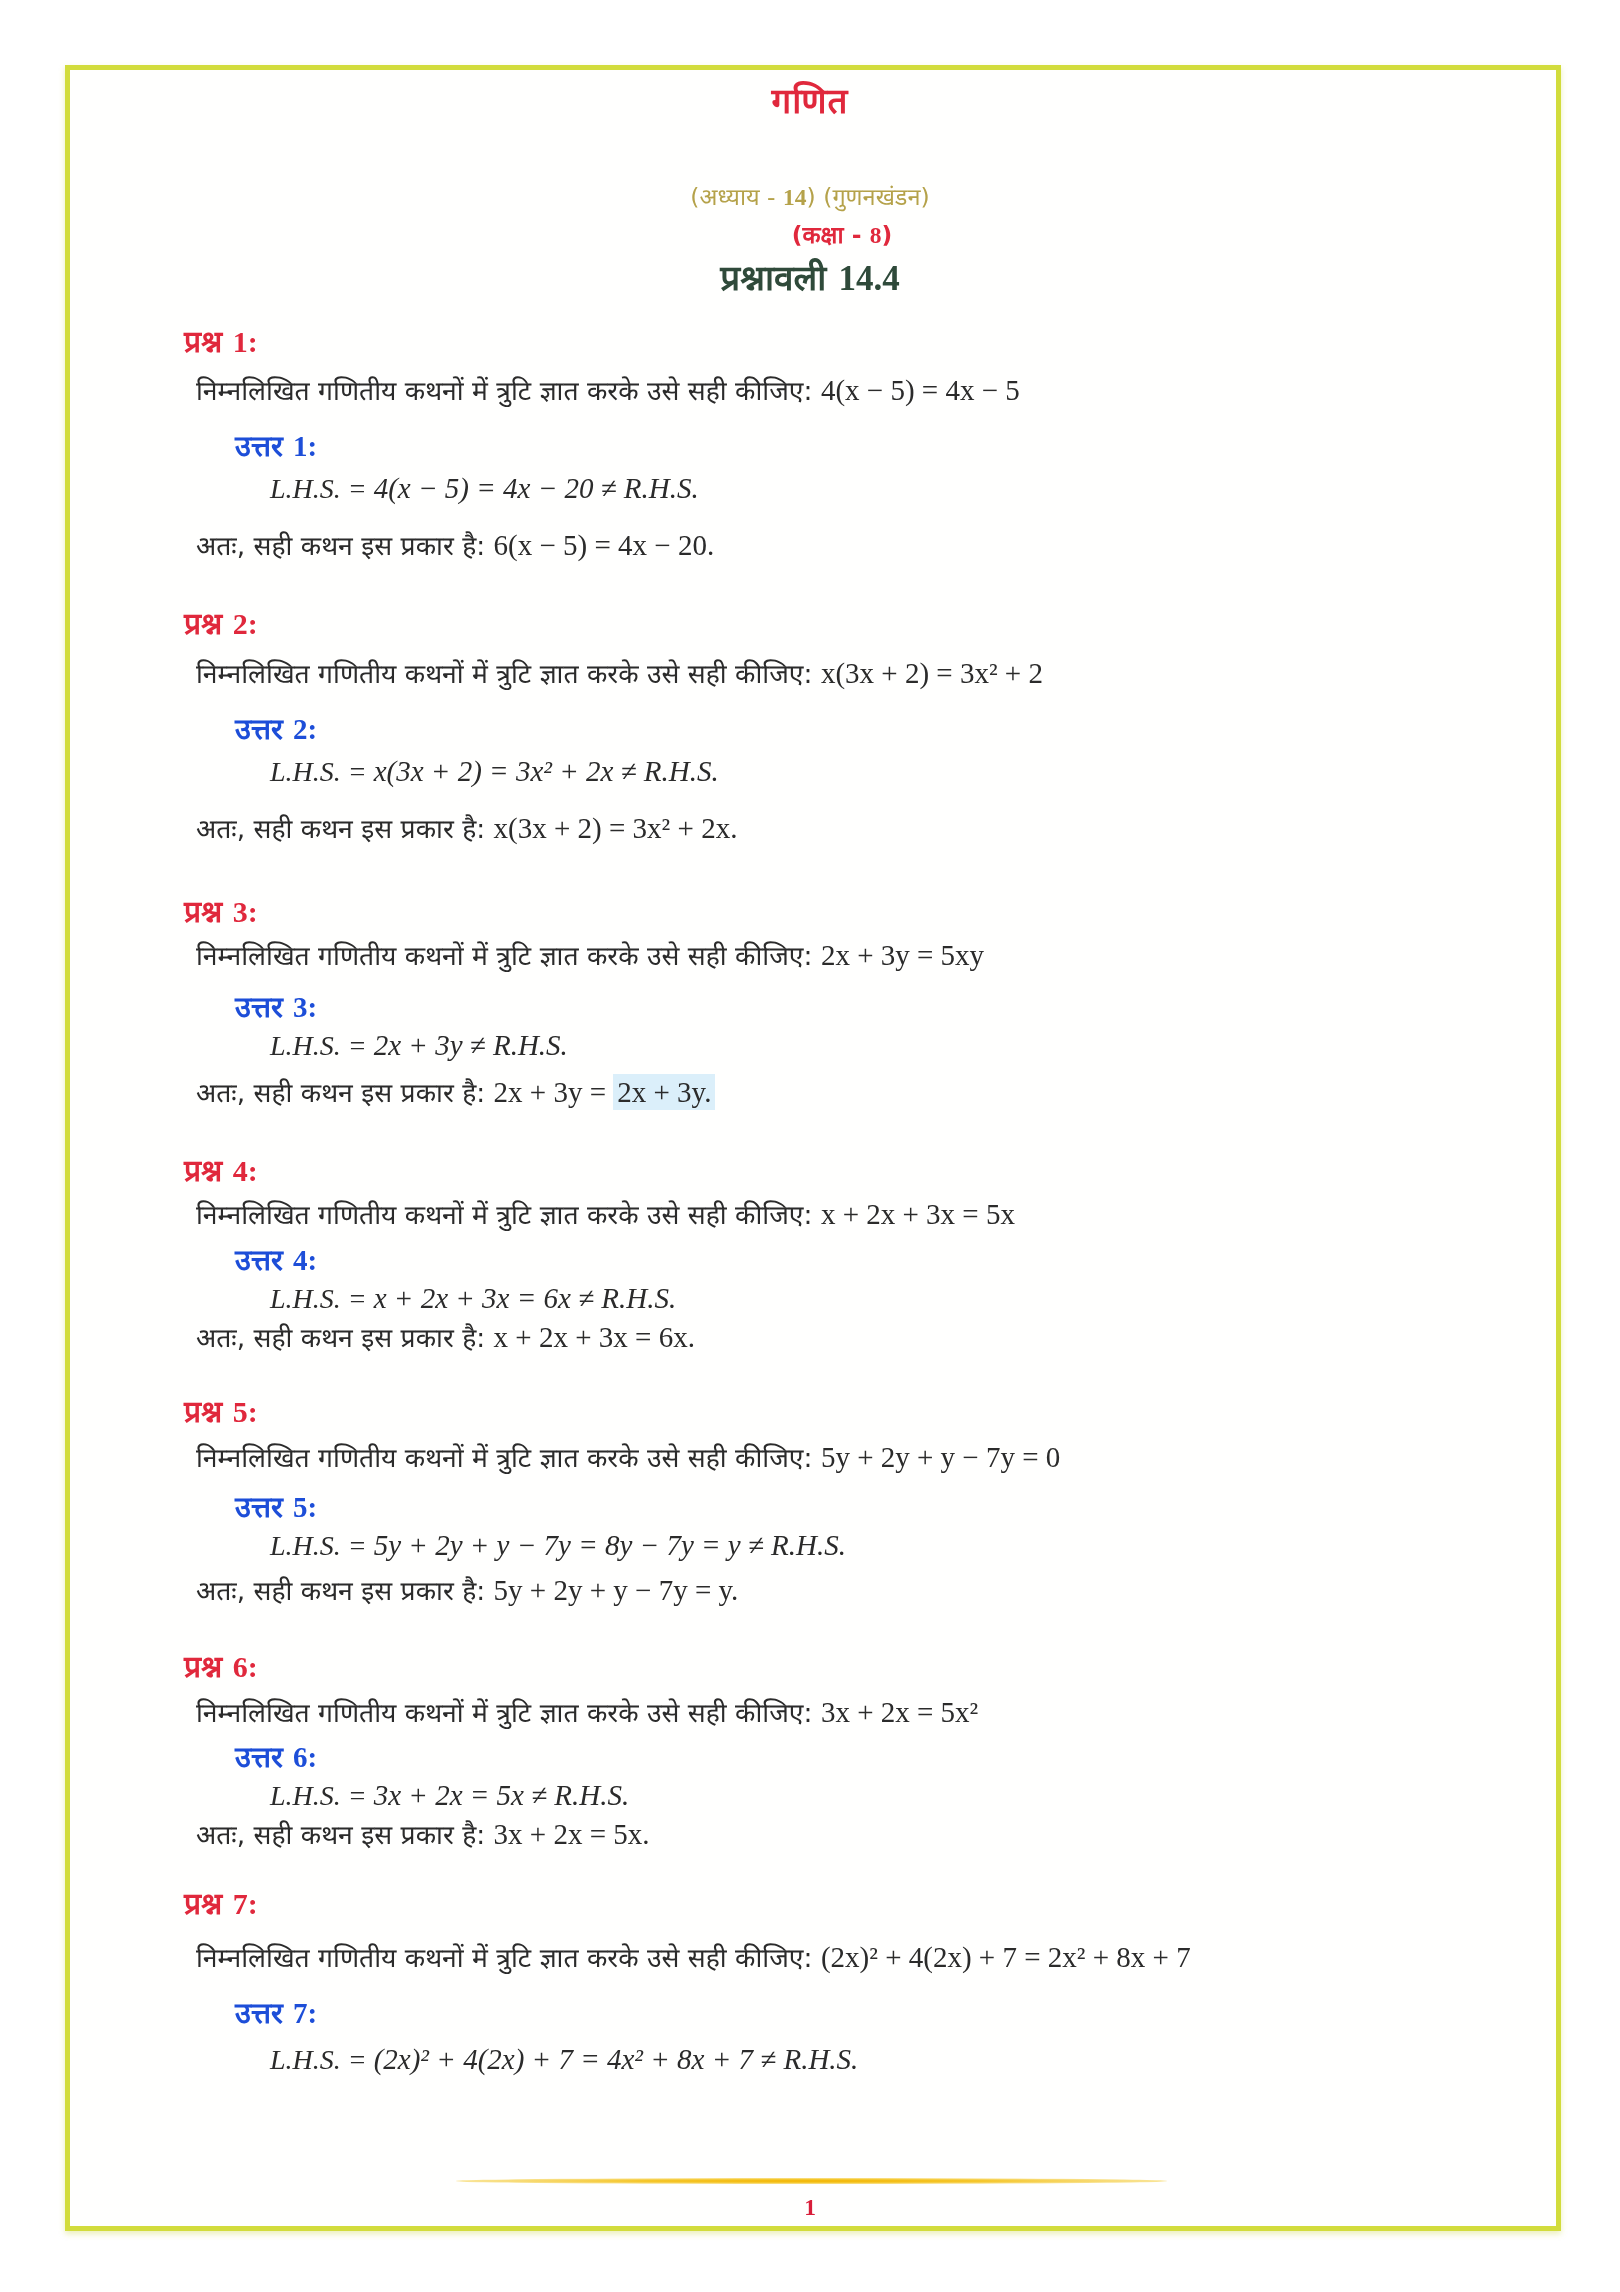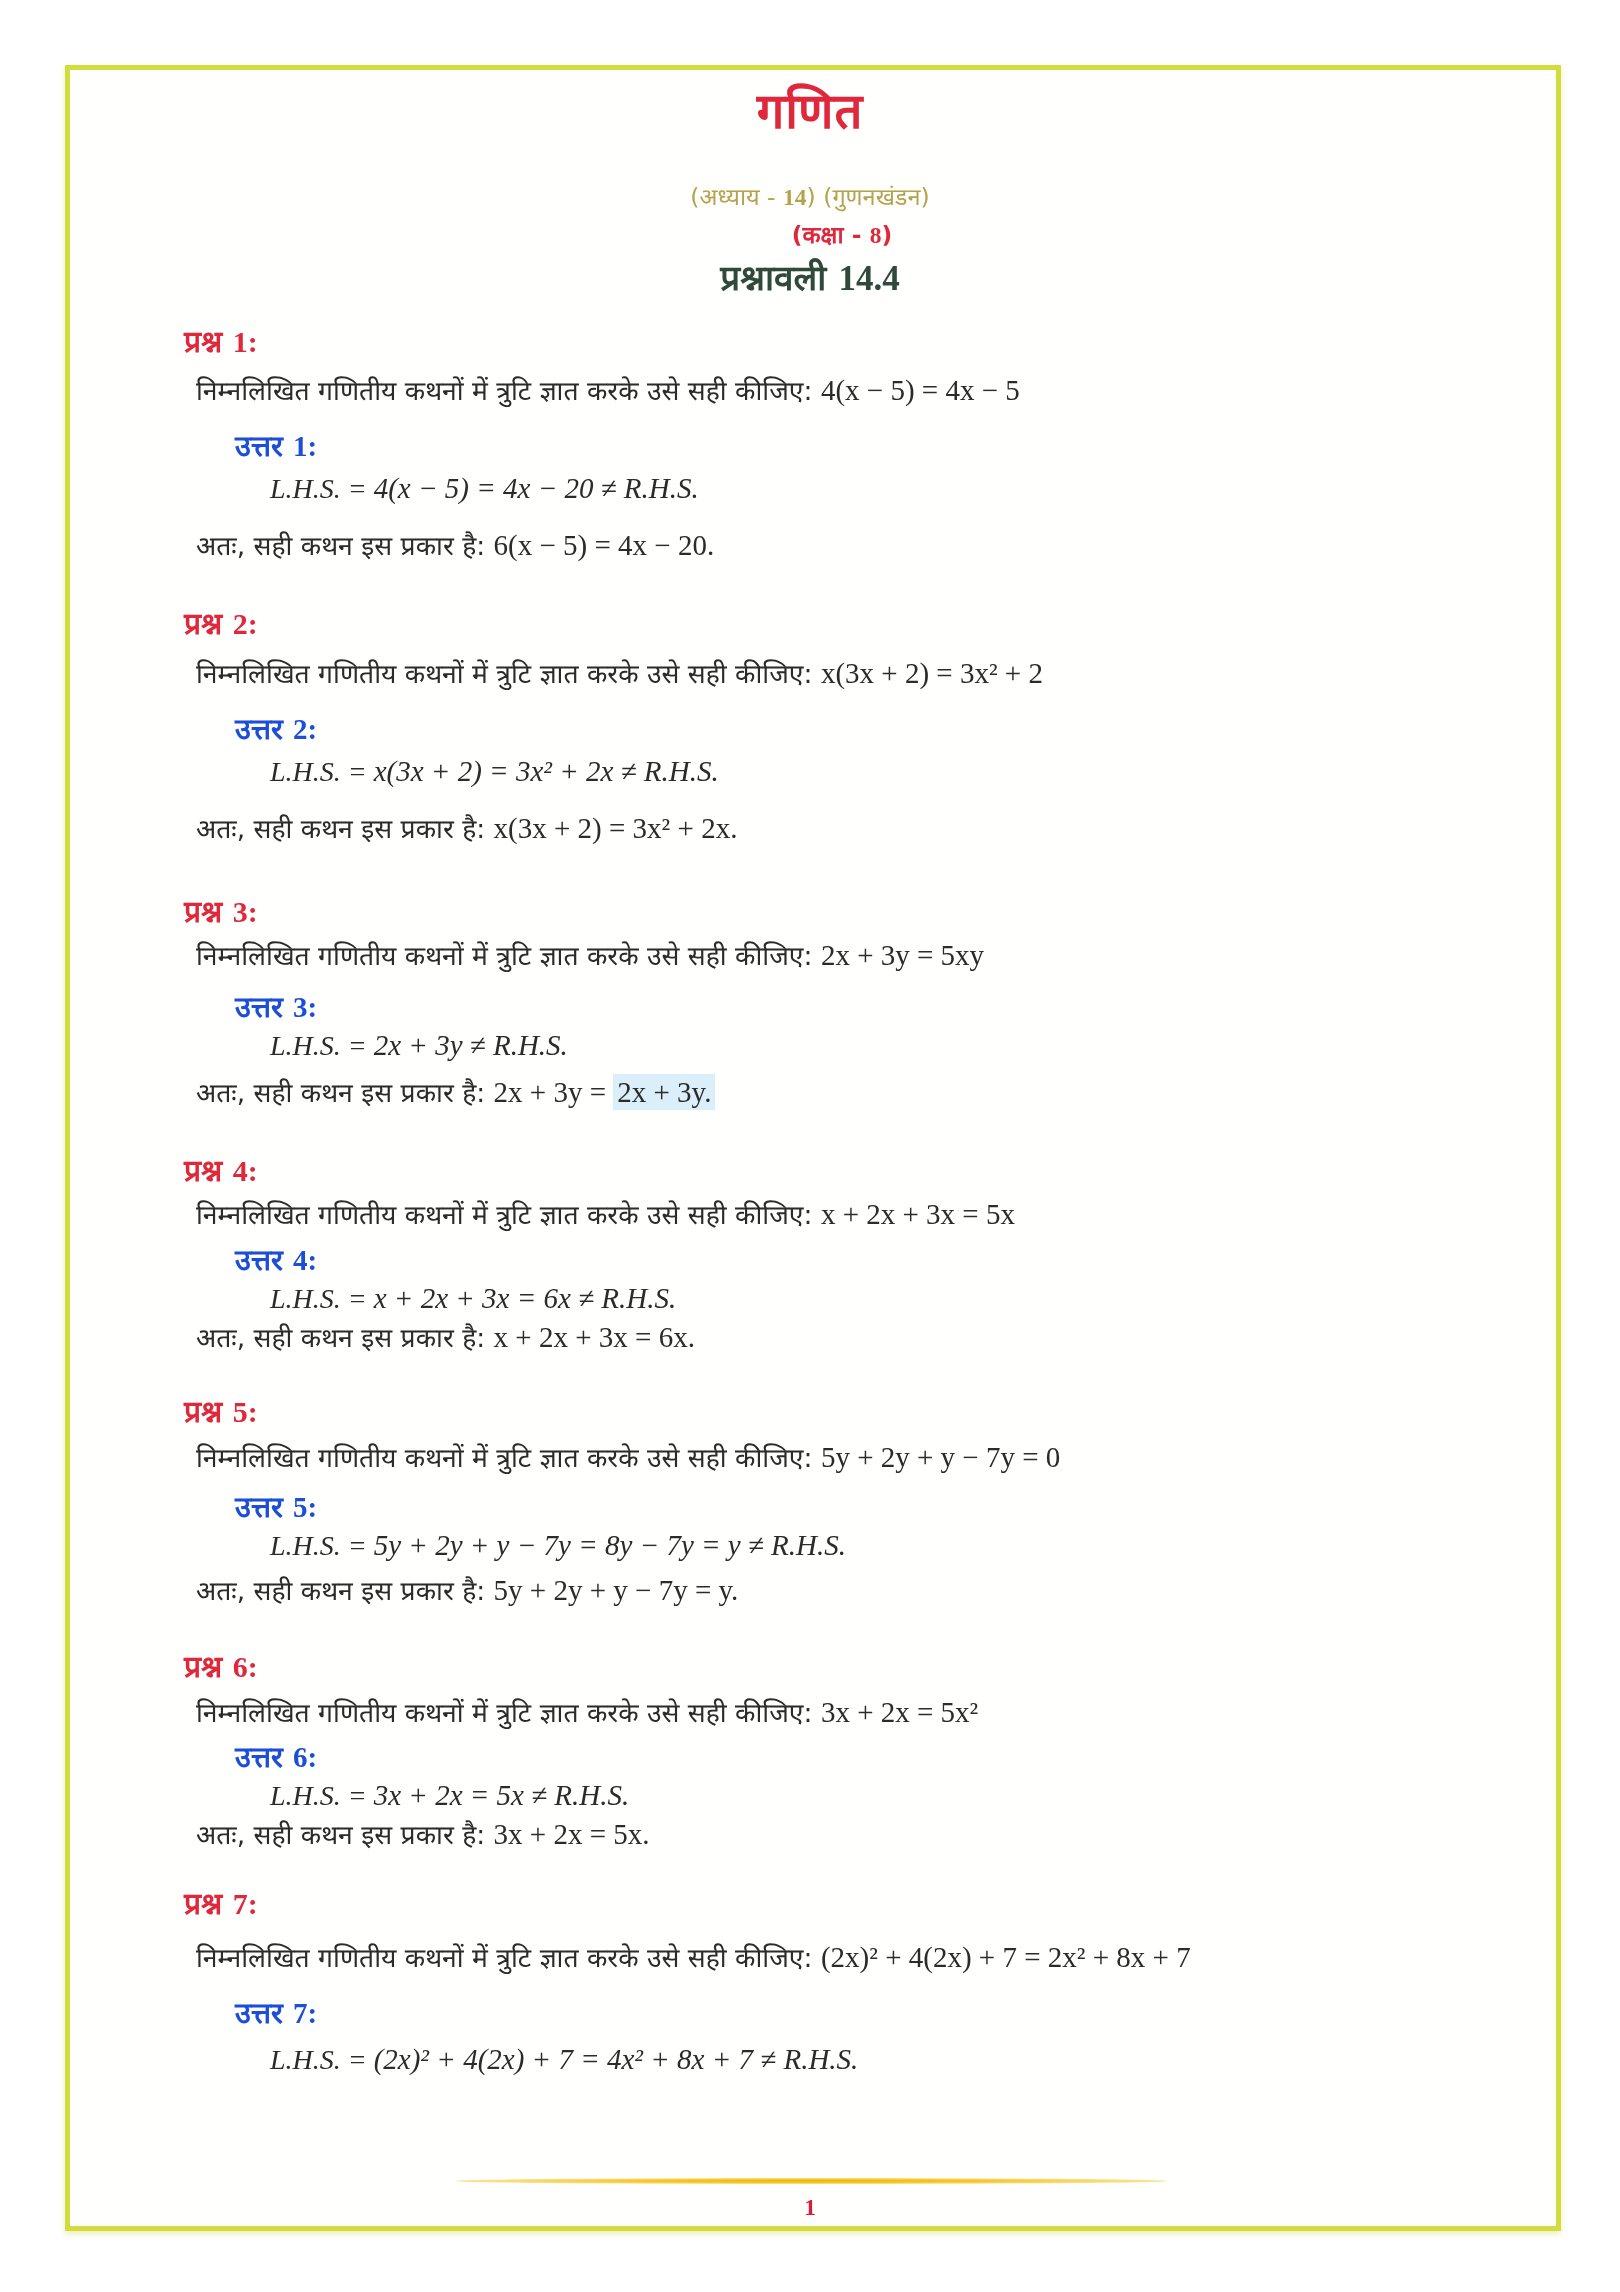--- a/index.html
+++ b/index.html
@@ -11,21 +11,21 @@
   }
   .frame {
     position: absolute; left: 65px; top: 65px; width: 1486px; height: 2156px;
     border: 5.9px solid #d2dc3c;
     box-shadow: 0 2.9px 5.9px rgba(200,210,60,0.35);
     background: #fffffe;
   }
   .abs { position: absolute; white-space: nowrap; }
   .center { left: 0; width: 1620px; text-align: center; }
   .title {
-    font-size: 49px; font-weight: bold; color: #e0283c;
+    font-size: 35px; font-weight: bold; color: #e0283c;
     top: 76px; letter-spacing: 1px;
   }
   .subtitle {
     font-size: 23.5px; color: #b5a24a; top: 180px;
   }
   .subtitle .num { font-family: "Liberation Serif", serif; font-weight: bold; }
   .klass {
     font-size: 23.5px; color: #e0283c; top: 218px; font-weight: bold; padding-left: 32px;
   }
   .klass .num { font-family: "Liberation Serif", serif; }

